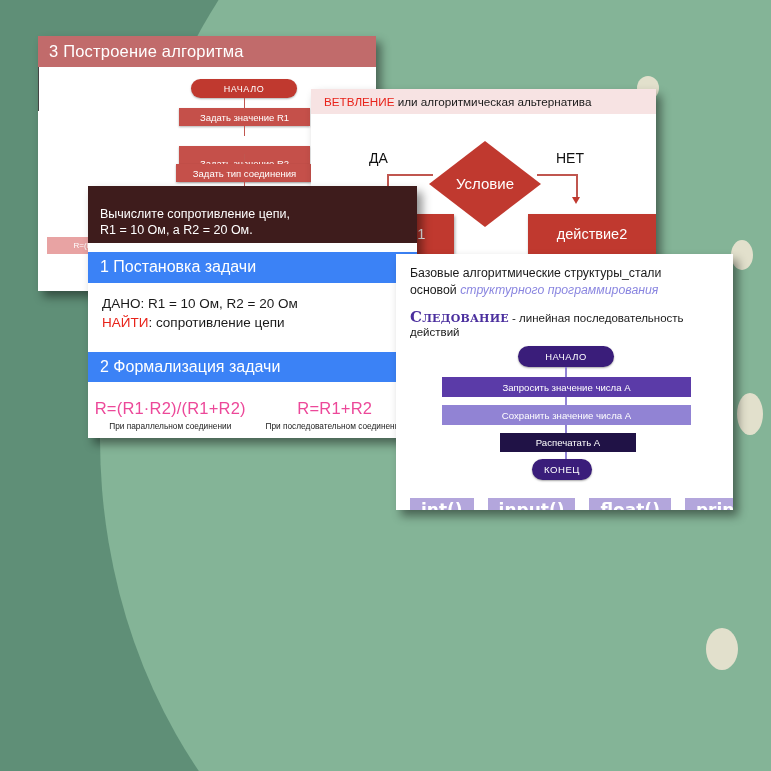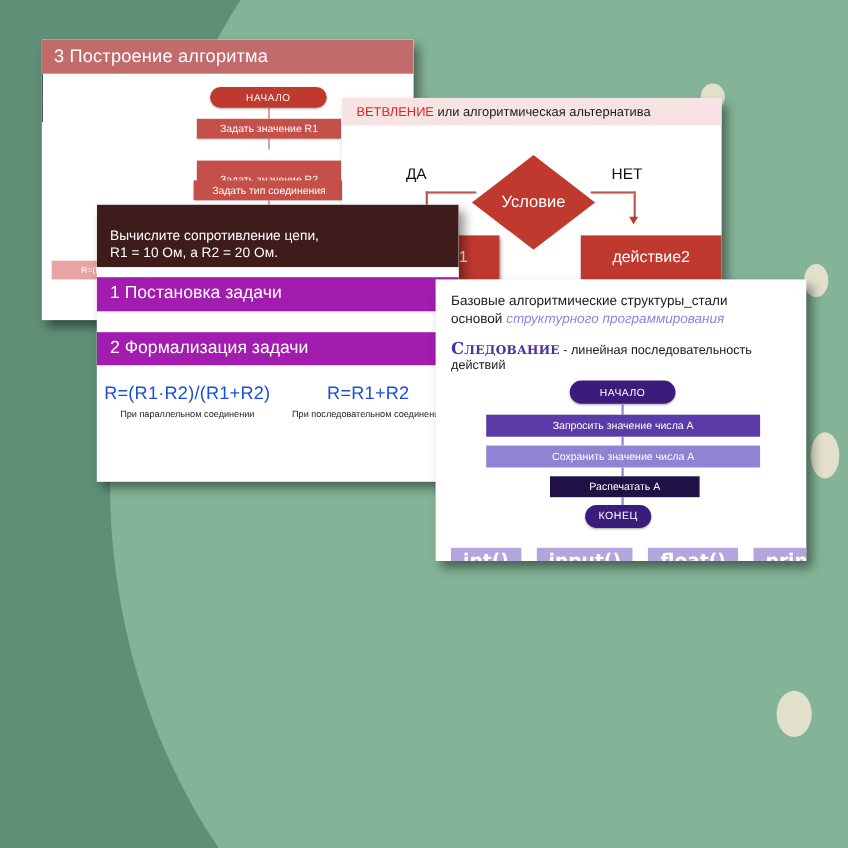--- a/index.html
+++ b/index.html
@@ -90,30 +90,30 @@
   }
 
   
   #slide-problem{left:88px;top:186px;width:329px;height:252px;}
   .dark-band{
     background:#3e1c1c;color:#fff;
     font-size:12.5px;line-height:1.28;
     padding:20px 0 5px 12px;
   }
   .band-title-2{
-    background:#a21caf;color:#fff;
+    background:#3b82f6;color:#fff;
     font-size:16px;padding:6px 0 7px 12px;line-height:1.1;
   }
   .body-text{
     padding:11px 0 0 14px;font-size:13.5px;color:#1a1a1a;line-height:1.45;
   }
   .find-red{color:#e8231a;}
   .formula-row{display:flex;padding:17px 0 0 0;}
   .formula-col{flex:1;text-align:center;}
-  .formula-main{font-size:16.5px;color:#1d4ed8;letter-spacing:.2px;}
+  .formula-main{font-size:16.5px;color:#ec4899;letter-spacing:.2px;}
   .formula-sub{font-size:8.3px;color:#222;margin-top:3px;}
 
   
   #slide-branch{left:311px;top:89px;width:345px;height:248px;}
   .band-pink{
     background:#f7e3e3;color:#1a1a1a;
     font-size:11.7px;padding:6px 0 6px 13px;
   }
   .band-pink .hl{color:#e8231a;}
   .branch-canvas{position:relative;height:212px;}
@@ -246,20 +246,24 @@
   </div>
 </div>
 
 <div class="slide" id="slide-problem">
   <div class="dark-band">
     <div>Вычислите сопротивление цепи,</div>
     <div>R1 = 10 Ом, а R2 = 20 Ом.</div>
   </div>
   <div style="height:9px;background:#fff;"></div>
   <div class="band-title-2">1 Постановка задачи</div>
+  <div class="body-text">
+    <div>ДАНО: R1 = 10 Ом, R2 = 20 Ом</div>
+    <div><span class="find-red">НАЙТИ</span><span>: сопротивление цепи</span></div>
+  </div>
   <div style="height:19px;"></div>
   <div class="band-title-2">2 Формализация задачи</div>
   <div class="formula-row">
     <div class="formula-col">
       <div class="formula-main">R=(R1·R2)/(R1+R2)</div>
       <div class="formula-sub">При параллельном соединении</div>
     </div>
     <div class="formula-col">
       <div class="formula-main">R=R1+R2</div>
       <div class="formula-sub">При последовательном соединении</div>

